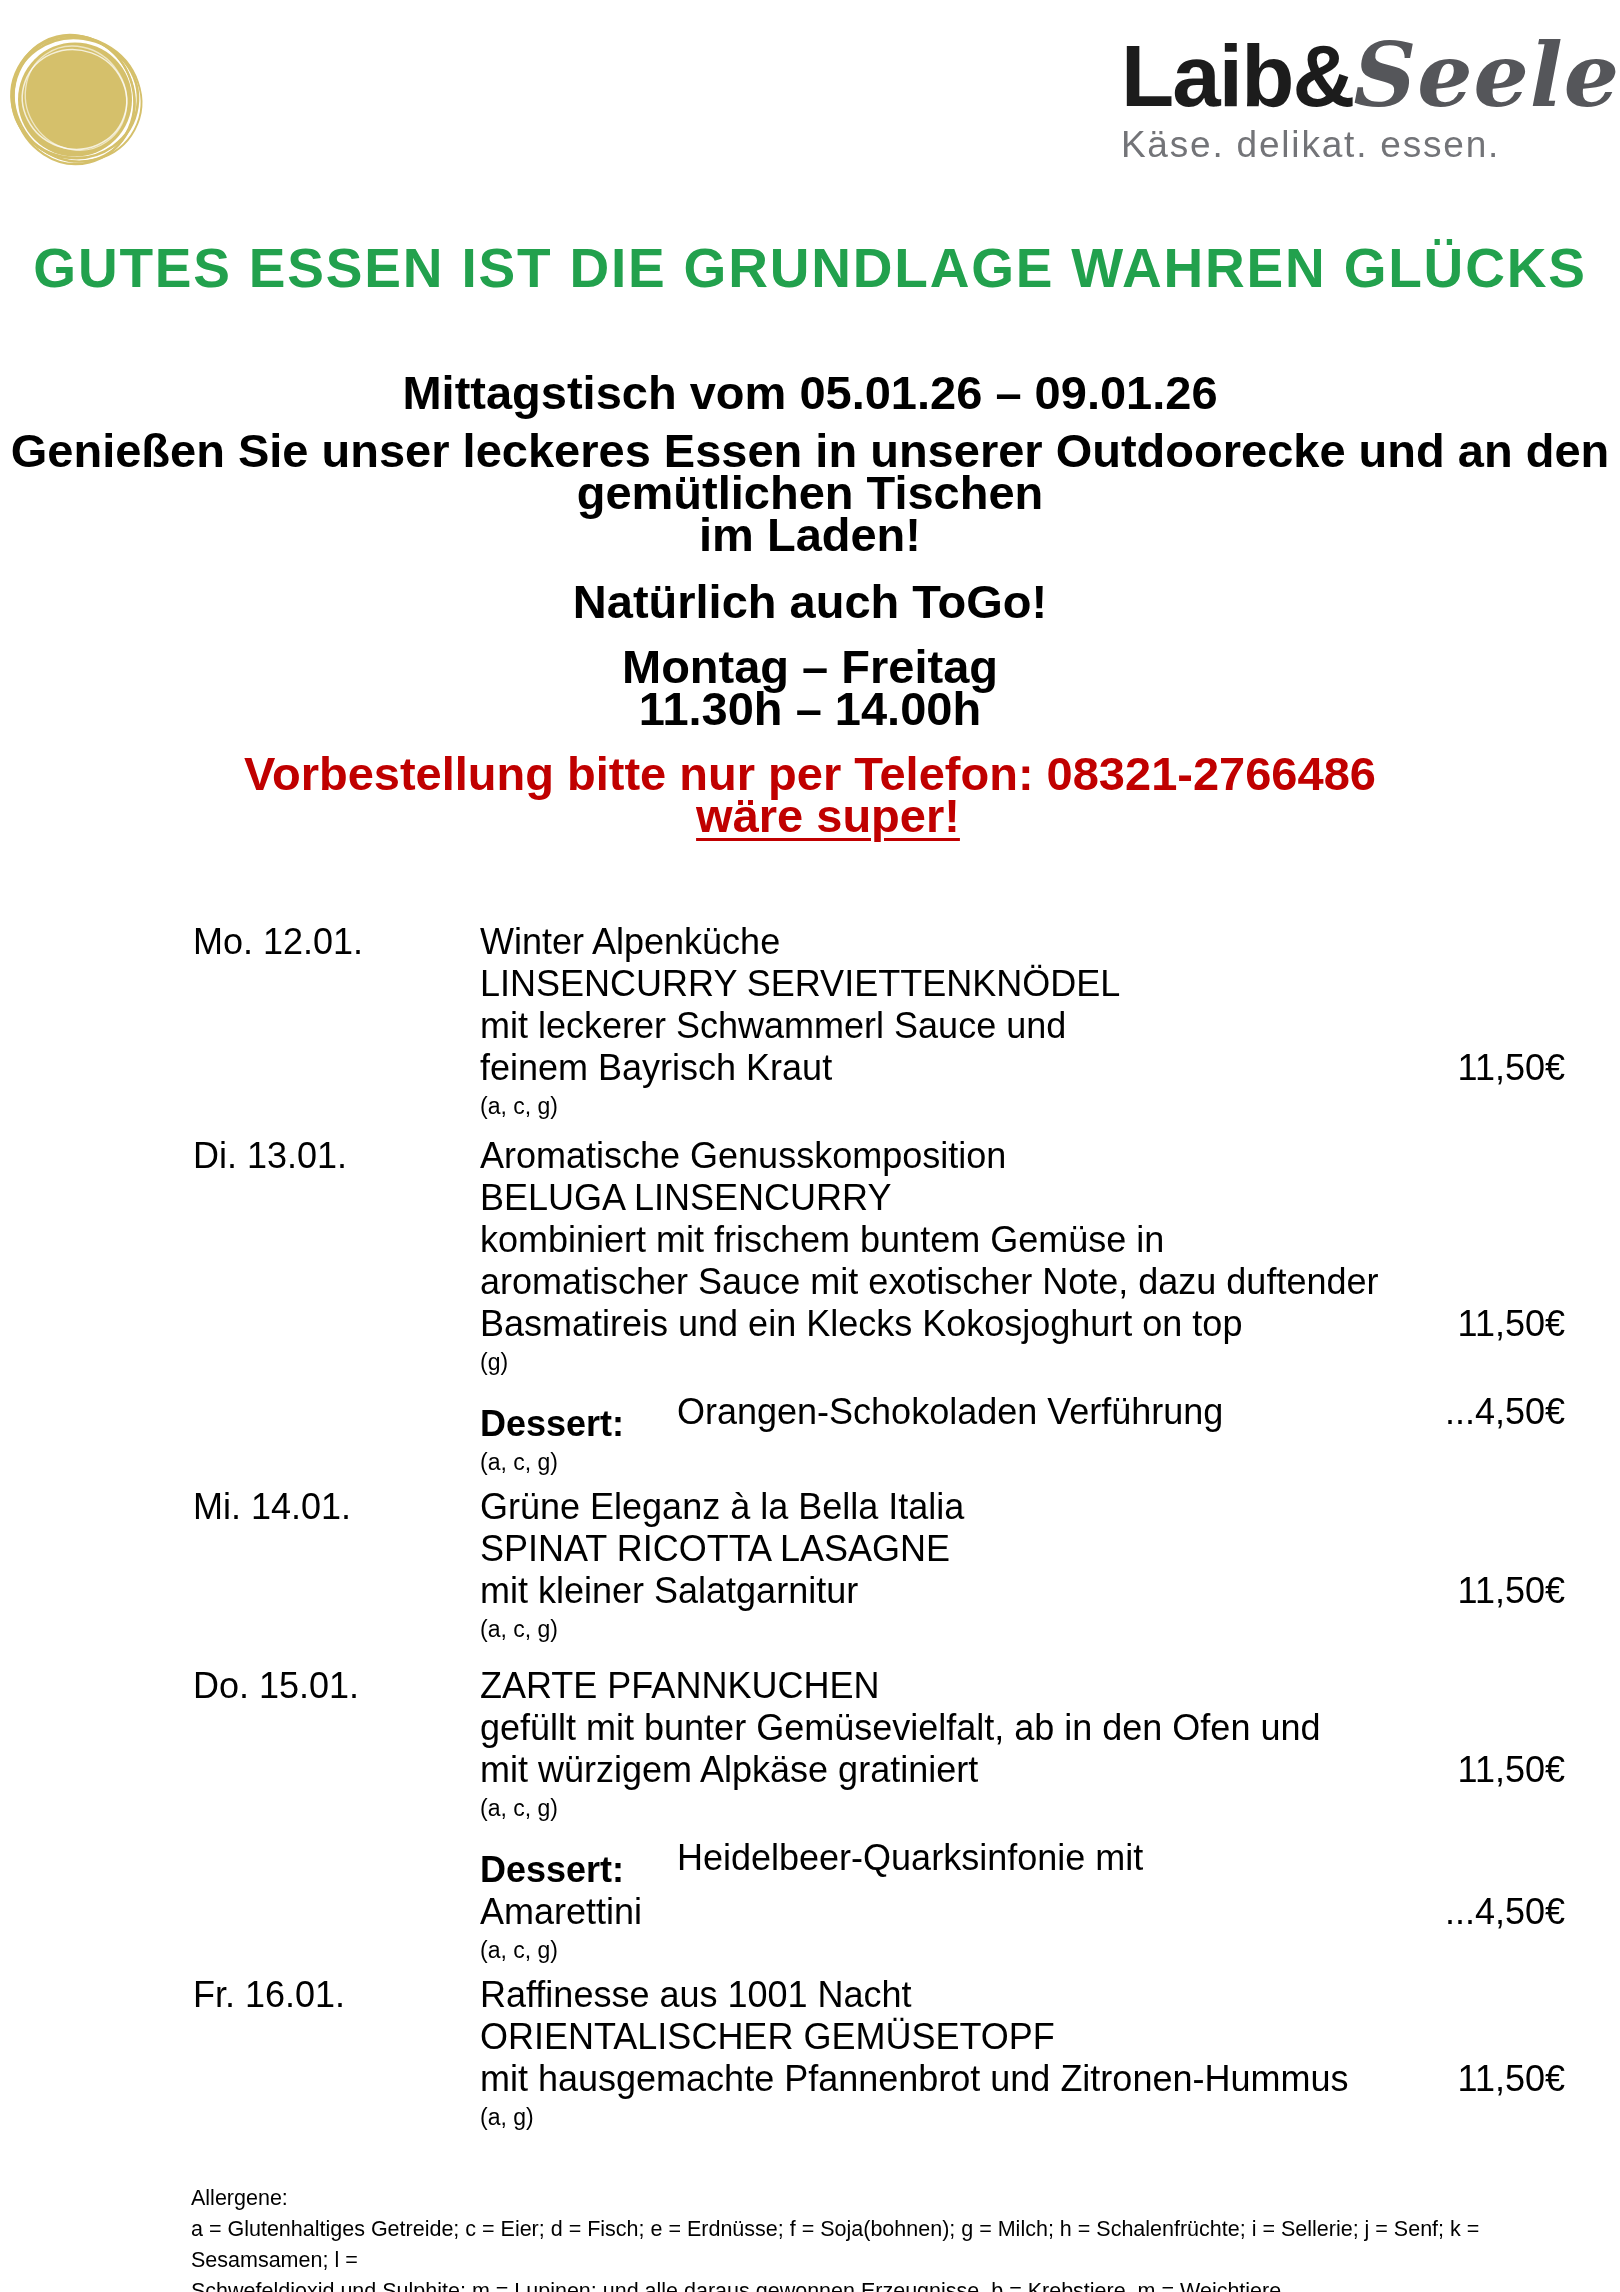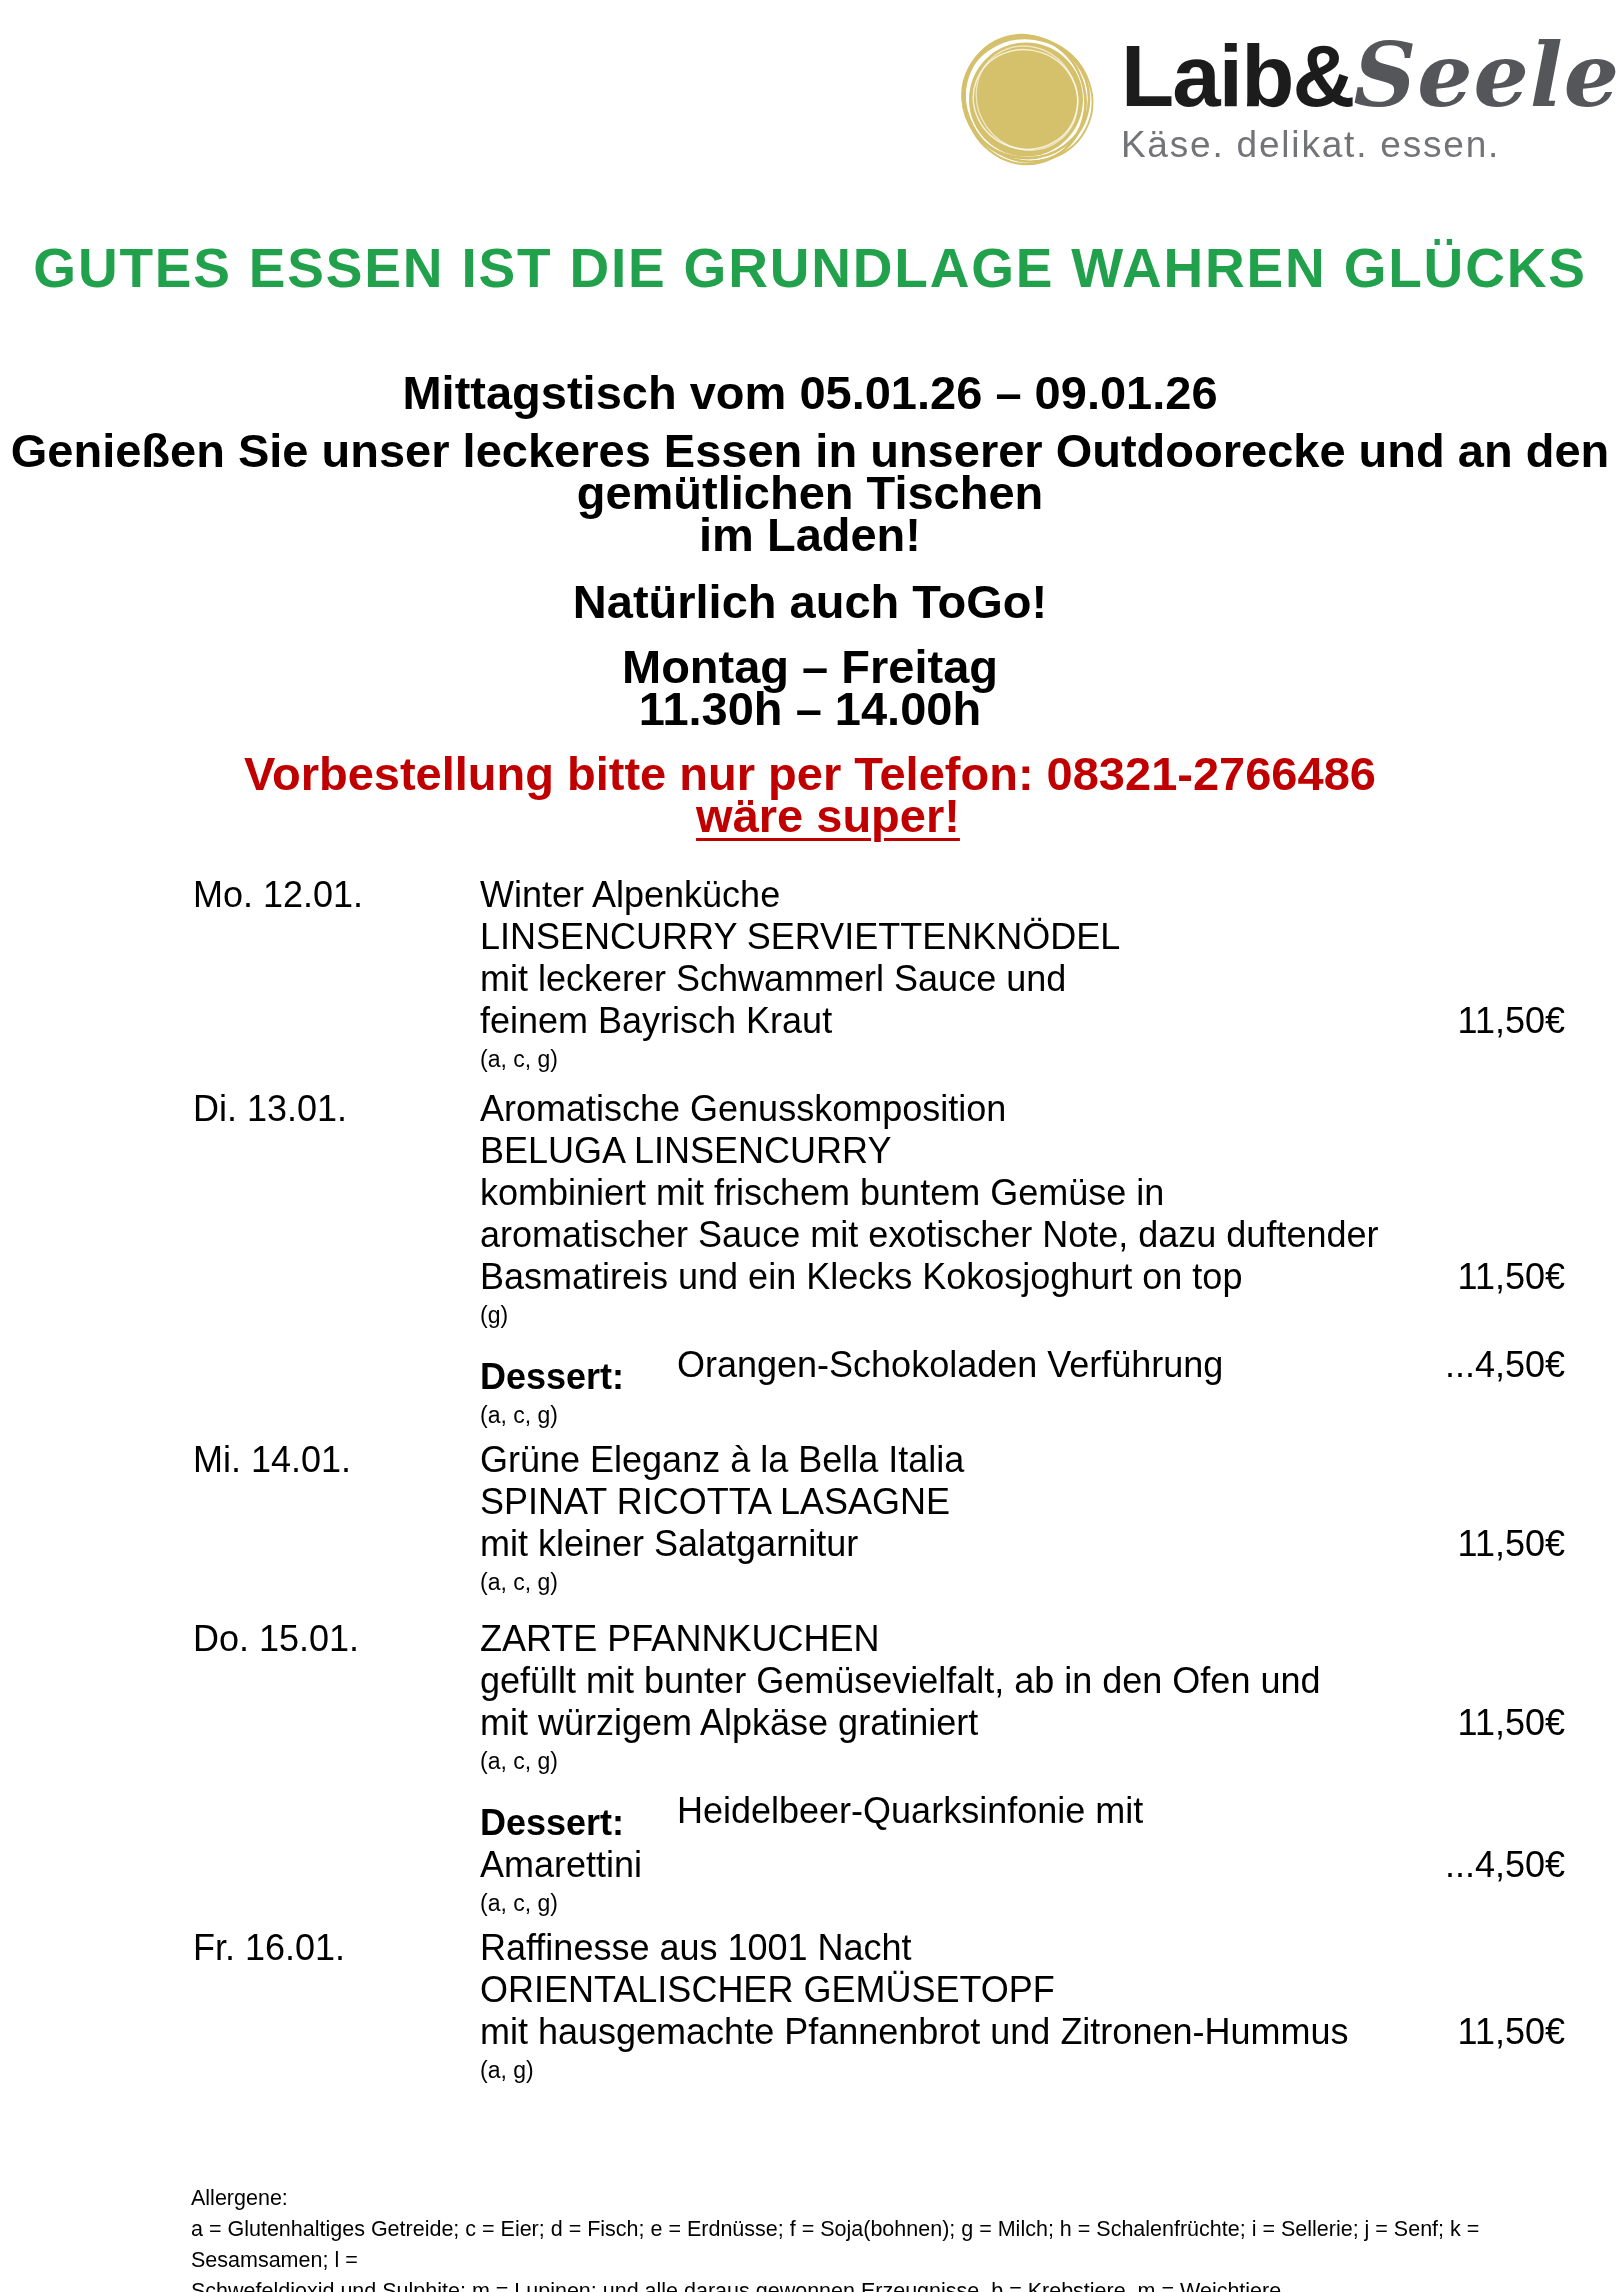--- a/index.html
+++ b/index.html
@@ -6,21 +6,21 @@
   .page{
     position:relative;
     width:1620px;height:2293px;
     background:#fff;
     font-family:"Liberation Sans", sans-serif;
     color:#000;
     overflow:hidden;
   }
   
   .logo-wrap{
-    display:flex;justify-content:flex-end;align-items:center;
+    display:flex;justify-content:space-between;align-items:center;
     padding-top:23px;gap:19.7px;
   }
   .logo-circle svg{width:150px;height:150px;display:block;}
   .brand-col{display:flex;flex-direction:column;}
   .brand-line{font-size:87px;line-height:1.05;white-space:nowrap;}
   .brand-regular{font-weight:700;color:#1c1c1c;letter-spacing:-1.8px;}
   .brand-script{
     font-family:"DejaVu Serif", serif;
     font-style:italic;font-weight:600;color:#55565a;letter-spacing:0.9px;
   }
@@ -35,21 +35,21 @@
   .intro{text-align:center;font-weight:700;font-size:47px;line-height:42px;}
   .intro-period{margin-top:72px;}
   .intro-invite{margin-top:16px;}
   .intro-togo{margin-top:25px;}
   .intro-days{margin-top:23px;}
   .red{color:#C00000;}
   .intro-preorder{margin-top:23px;}
   .underline{text-decoration:underline;text-decoration-thickness:2.7px;text-underline-offset:6.3px;padding-left:36px;}
   
   .menu{
-    position:absolute;left:193px;top:874px;width:1372px;
+    position:absolute;left:193px;top:921px;width:1372px;
     font-size:36px;line-height:42px;
   }
   .menu-row{display:flex;margin-bottom:14.3px;}
   .menu-row.mb-lg{margin-bottom:21.5px;}
   .menu-row.mb-sm{margin-bottom:9px;}
   .menu-date{width:287px;flex:none;}
   .menu-content{flex:1;min-width:0;}
   .menu-title{font-weight:400;}
   .menu-note{font-size:30px;line-height:39px;padding-left:99px;}
   .price-line{display:flex;}

